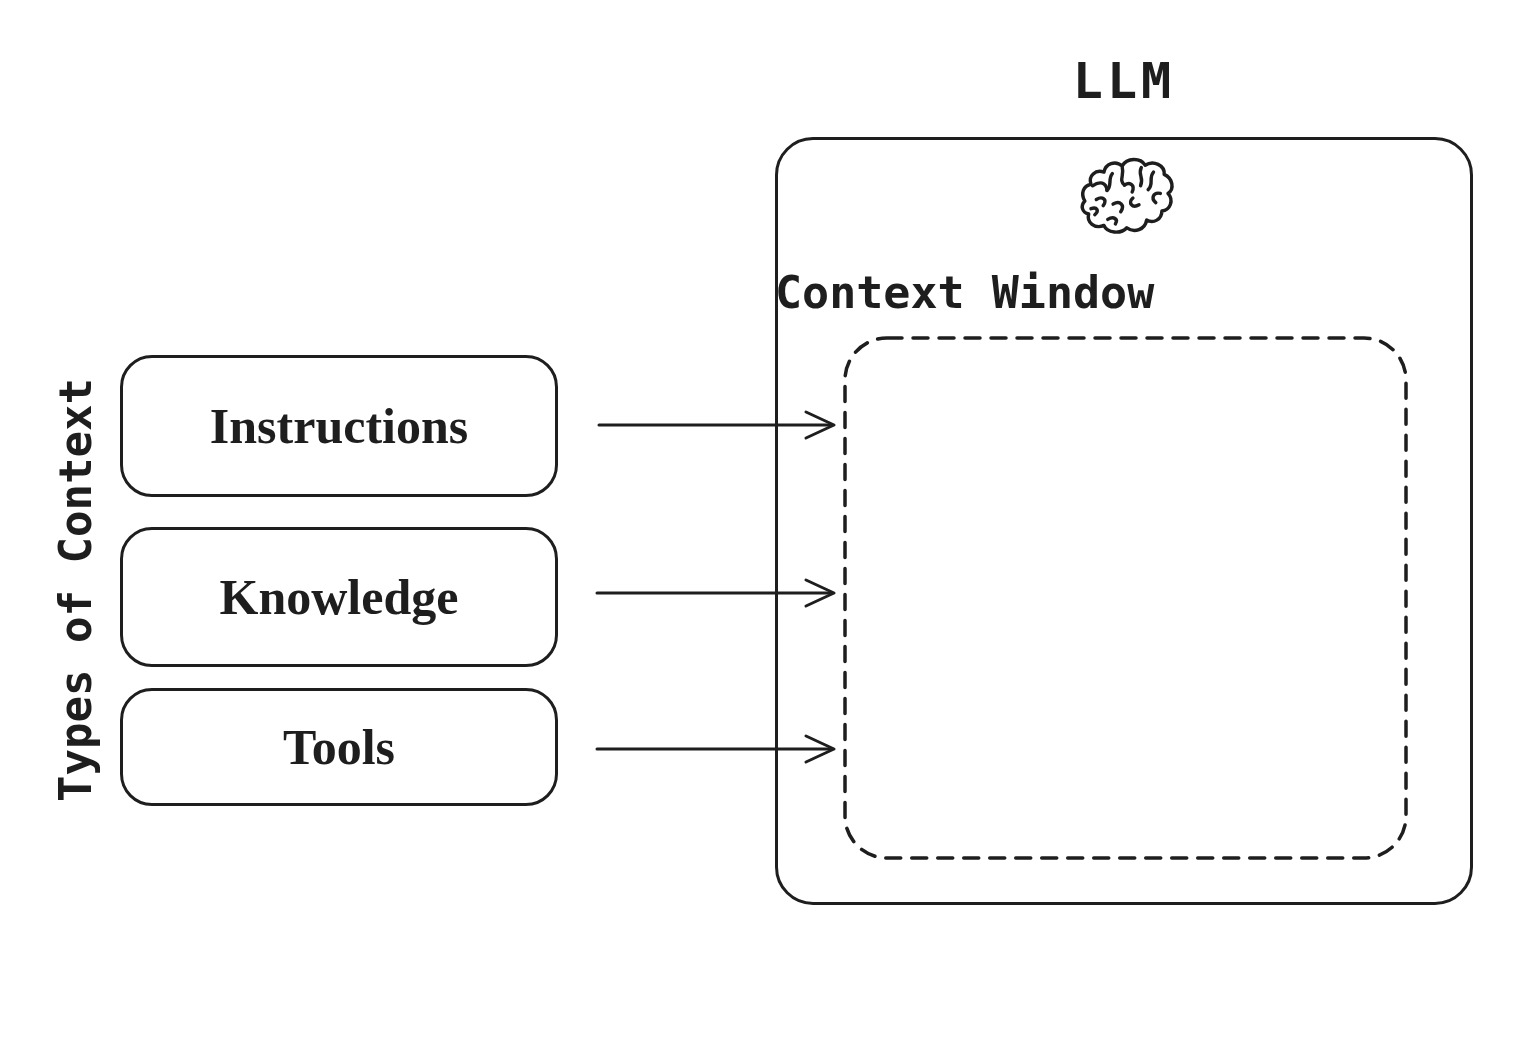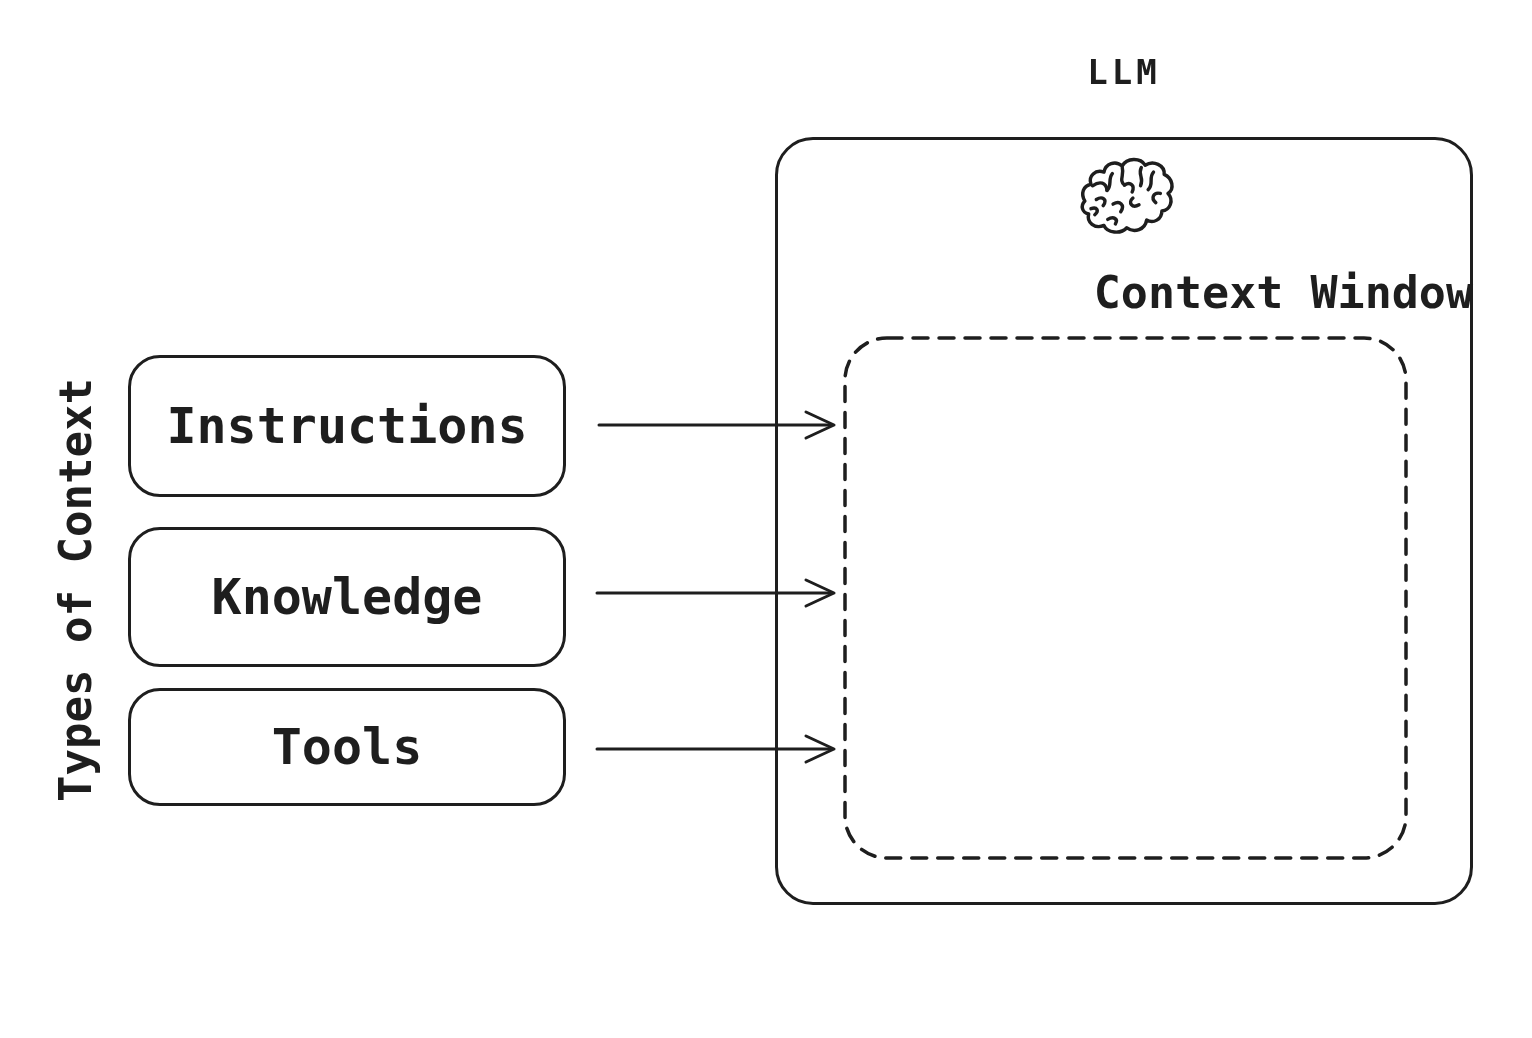--- a/index.html
+++ b/index.html
@@ -22,29 +22,30 @@
     top: 590px;
     transform: translate(-50%, -50%) rotate(-90deg);
     white-space: nowrap;
     font-size: 44px;
     font-weight: bold;
     letter-spacing: 0px;
     color: #1e1e1e;
   }
   .ctx-box {
     position: absolute;
-    left: 128px;
+    left: 120px;
     width: 438px;
     border: 3px solid #1e1e1e;
     border-radius: 32px;
     background: #ffffff;
     display: flex;
     align-items: center;
     justify-content: center;
     box-sizing: border-box;
+    font-family: Liberation Serif, serif;
   }
   .ctx-box .label {
     font-size: 50px;
     font-weight: bold;
     color: #1e1e1e;
   }
   .box-instructions { top: 355px; height: 142px; }
   .box-knowledge    { top: 527px; height: 140px; }
   .box-tools        { top: 688px; height: 118px; }
 
@@ -58,38 +59,38 @@
     border-radius: 38px;
     background: #ffffff;
     box-sizing: border-box;
   }
   .llm-title {
     position: absolute;
     left: 775px;
     top: 52px;
     width: 698px;
     text-align: center;
-    font-size: 34px;
+    font-size: 50px;
     font-weight: bold;
     letter-spacing: 4px;
     color: #1e1e1e;
   }
   .brain {
     position: absolute;
     left: 1062px;
     top: 150px;
     width: 122px;
     height: 96px;
   }
   .cw-label {
     position: absolute;
     left: 775px;
     top: 266px;
     width: 698px;
-    text-align: right;
+    text-align: left;
     font-size: 45px;
     font-weight: bold;
     color: #1e1e1e;
   }
   .overlay {
     position: absolute;
     left: 0;
     top: 0;
     width: 1532px;
     height: 1038px;

